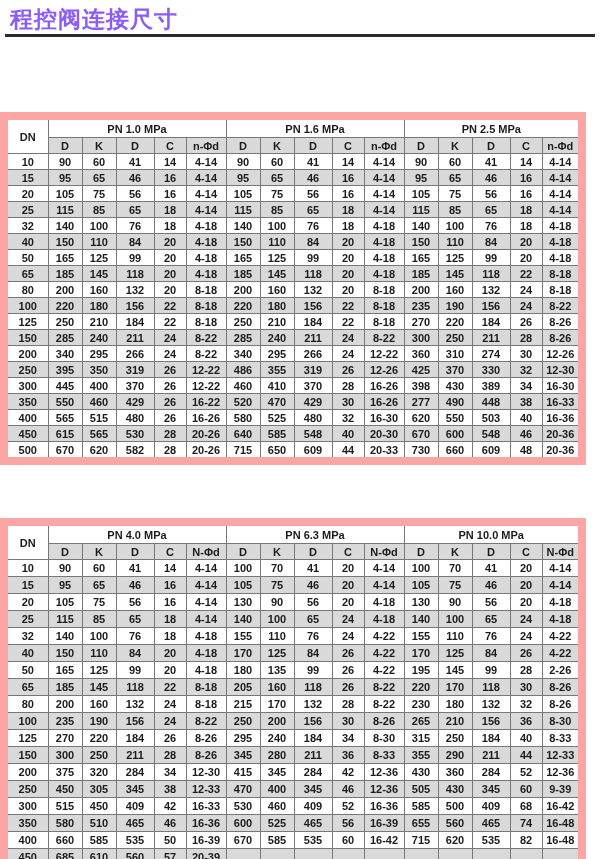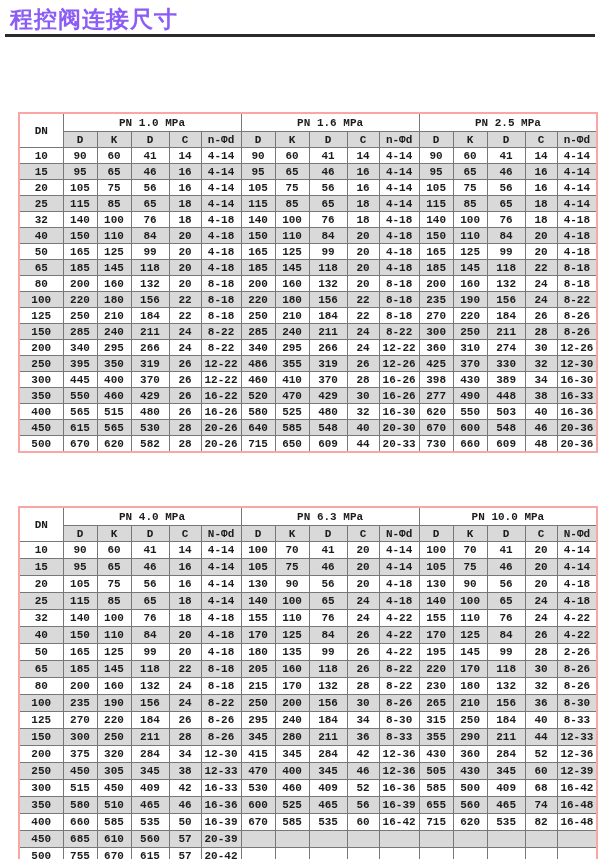--- a/index.html
+++ b/index.html
@@ -9,23 +9,23 @@
   }
   .page-title{
     font-size:23px;font-weight:bold;letter-spacing:1px;
     padding:9px 0 0 10px;line-height:20px;color:#8b5cf6;
   }
   .title-rule{
     height:0;border-top:3px solid #2a2a2a;margin:5px 6px 0 5px;
   }
   table.dim-table{
     border-collapse:collapse;table-layout:fixed;
-    width:578px;margin-left:18px;
-    border:2px solid #fca5a5;
-    font-size:11px;font-weight:bold;font-family:Liberation Mono, monospace;
+    width:578px;
+    border:8px solid #fca5a5;
+    font-size:11px;font-weight:bold;
   }
   table.dim-table th, table.dim-table td{
     border:1px solid #777;text-align:center;vertical-align:middle;
     padding:0;overflow:hidden;white-space:nowrap;color:#1c1c1c;
   }
   table.dim-table tr.grp-row th{height:17px;background:#ffffff;}
   table.dim-table tr.sub-row th{height:15px;background:#d9d9d9;}
   table.dim-table th.dn{background:#ffffff;}
   table.dim-table tbody tr:nth-child(even){background:#d9d9d9;}
   table.dim-table tbody tr:nth-child(odd){background:#ffffff;}
@@ -717,21 +717,21 @@
         <td>12-33</td>
         <td>470</td>
         <td>400</td>
         <td>345</td>
         <td>46</td>
         <td>12-36</td>
         <td>505</td>
         <td>430</td>
         <td>345</td>
         <td>60</td>
-        <td>12-39</td>
+        <td>9-39</td>
       </tr>
       <tr>
         <td>300</td>
         <td>515</td>
         <td>450</td>
         <td>409</td>
         <td>42</td>
         <td>16-33</td>
         <td>530</td>
         <td>460</td>

